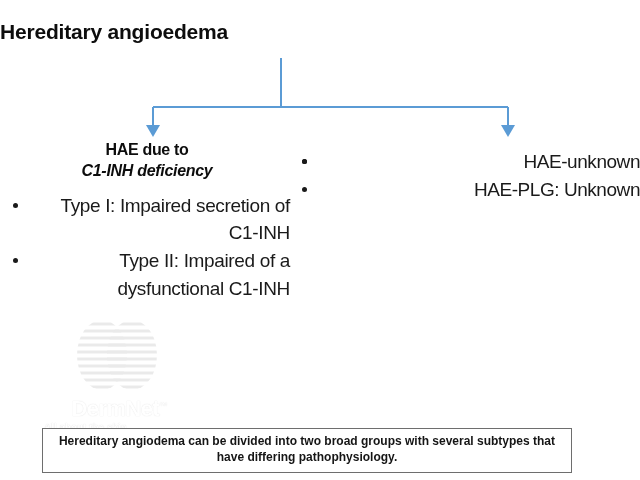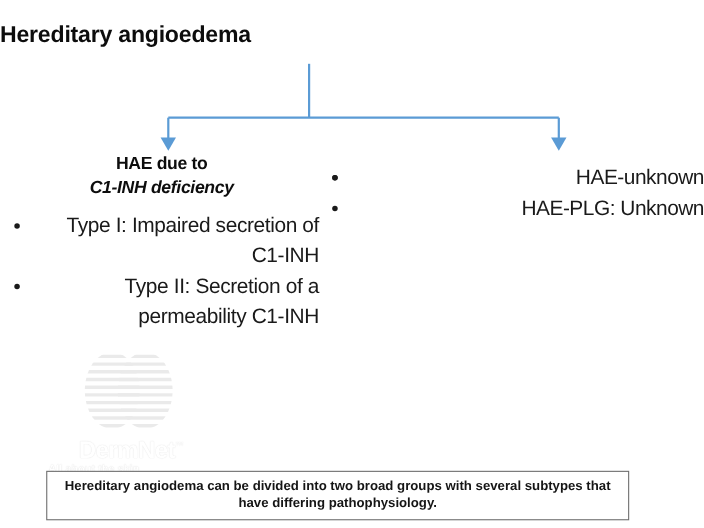--- a/index.html
+++ b/index.html
@@ -183,21 +183,21 @@
       <span>HAE due to</span>
       <span class="line2">C1-INH deficiency</span>
     </div>
     <ul class="bullets">
       <li>
         <span class="dot"></span>
         <span>Type I: Impaired secretion of C1-INH</span>
       </li>
       <li>
         <span class="dot"></span>
-        <span>Type II: Secretion of a permeability C1-INH</span>
+        <span>Type II: Impaired of a dysfunctional C1-INH</span>
       </li>
     </ul>
   </div>
 
   <div class="col col-right">
     <ul class="bullets">
       <li>
         <span class="dot"></span>
       </li>
       <li>

